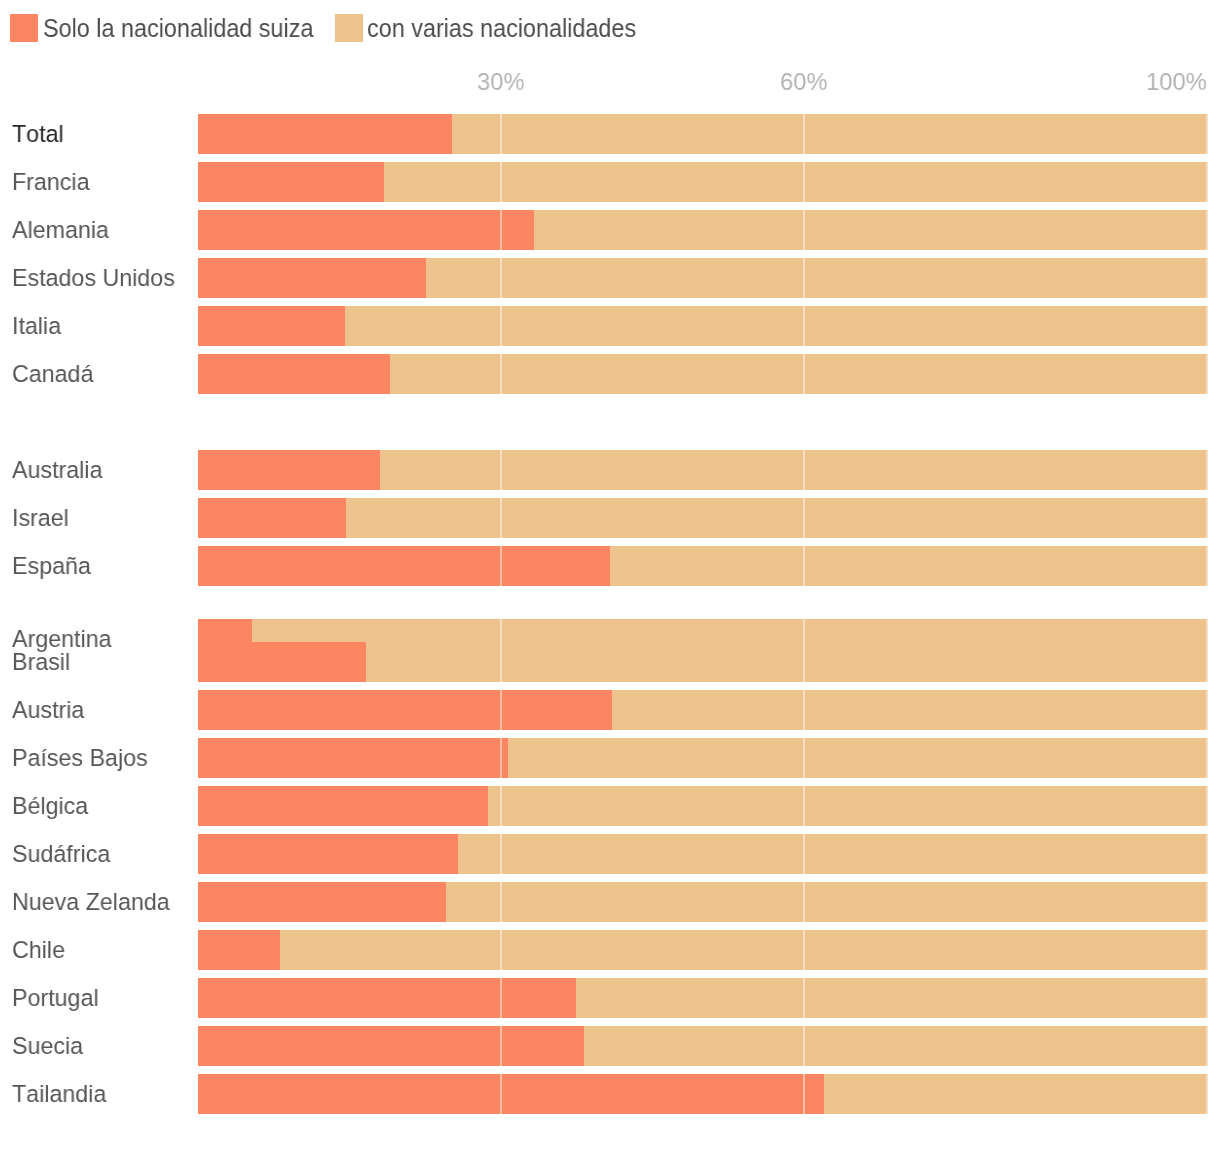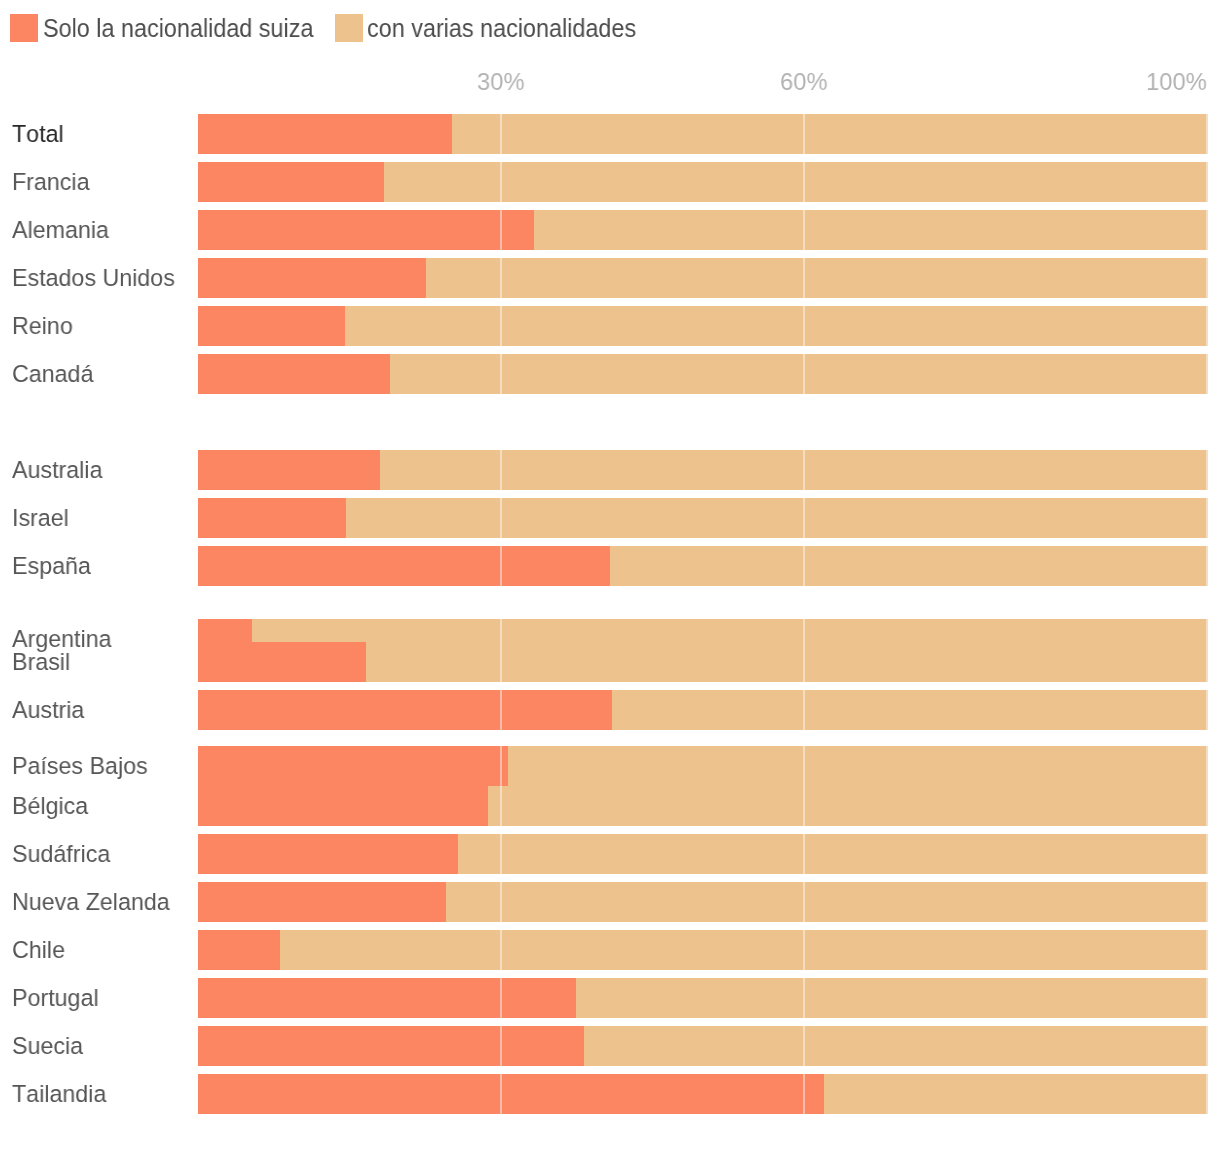--- a/index.html
+++ b/index.html
@@ -99,21 +99,21 @@
         <div class="row-label">Estados Unidos</div>
         <div class="bar" style="left: 198px; width: 1010px;">
           <div class="seg" style="left: 0px; width: 228.26px; background: rgb(253, 134, 98);"></div>
           <div class="seg" style="left: 228.26px; width: 781.74px; background: rgb(237, 194, 141);"></div>
           <div class="gridline" style="left: 301.8px; width: 2.4px; background: rgba(255, 255, 255, 0.45);"></div>
           <div class="gridline" style="left: 604.8px; width: 2.4px; background: rgba(255, 255, 255, 0.45);"></div>
           <div class="gridline" style="left: 1007.6px; width: 2.4px; background: rgba(255, 255, 255, 0.45);"></div>
         </div>
       </div>
       <div class="row" style="top: 297.5px; height: 40px;">
-        <div class="row-label">Reino</div>
+        <div class="row-label">Italia</div>
         <div class="bar" style="left: 198px; width: 1010px;">
           <div class="seg" style="left: 0px; width: 147.46px; background: rgb(253, 134, 98);"></div>
           <div class="seg" style="left: 147.46px; width: 862.54px; background: rgb(237, 194, 141);"></div>
           <div class="gridline" style="left: 301.8px; width: 2.4px; background: rgba(255, 255, 255, 0.45);"></div>
           <div class="gridline" style="left: 604.8px; width: 2.4px; background: rgba(255, 255, 255, 0.45);"></div>
           <div class="gridline" style="left: 1007.6px; width: 2.4px; background: rgba(255, 255, 255, 0.45);"></div>
         </div>
       </div>
       <div class="row" style="top: 345.5px; height: 52px;">
         <div class="row-label">Canadá</div>
@@ -178,21 +178,21 @@
       <div class="row" style="top: 681.5px; height: 40px;">
         <div class="row-label">Austria</div>
         <div class="bar" style="left: 198px; width: 1010px;">
           <div class="seg" style="left: 0px; width: 414.1px; background: rgb(253, 134, 98);"></div>
           <div class="seg" style="left: 414.1px; width: 595.9px; background: rgb(237, 194, 141);"></div>
           <div class="gridline" style="left: 301.8px; width: 2.4px; background: rgba(255, 255, 255, 0.45);"></div>
           <div class="gridline" style="left: 604.8px; width: 2.4px; background: rgba(255, 255, 255, 0.45);"></div>
           <div class="gridline" style="left: 1007.6px; width: 2.4px; background: rgba(255, 255, 255, 0.45);"></div>
         </div>
       </div>
-      <div class="row" style="top: 729.5px; height: 48px; margin-top: 8px;">
+      <div class="row" style="top: 729.5px; height: 48px;">
         <div class="row-label">Países Bajos</div>
         <div class="bar" style="left: 198px; width: 1010px;">
           <div class="seg" style="left: 0px; width: 310.07px; background: rgb(253, 134, 98);"></div>
           <div class="seg" style="left: 310.07px; width: 699.93px; background: rgb(237, 194, 141);"></div>
           <div class="gridline" style="left: 301.8px; width: 2.4px; background: rgba(255, 255, 255, 0.45);"></div>
           <div class="gridline" style="left: 604.8px; width: 2.4px; background: rgba(255, 255, 255, 0.45);"></div>
           <div class="gridline" style="left: 1007.6px; width: 2.4px; background: rgba(255, 255, 255, 0.45);"></div>
         </div>
       </div>
       <div class="row" style="top: 777.5px; height: 40px;">

